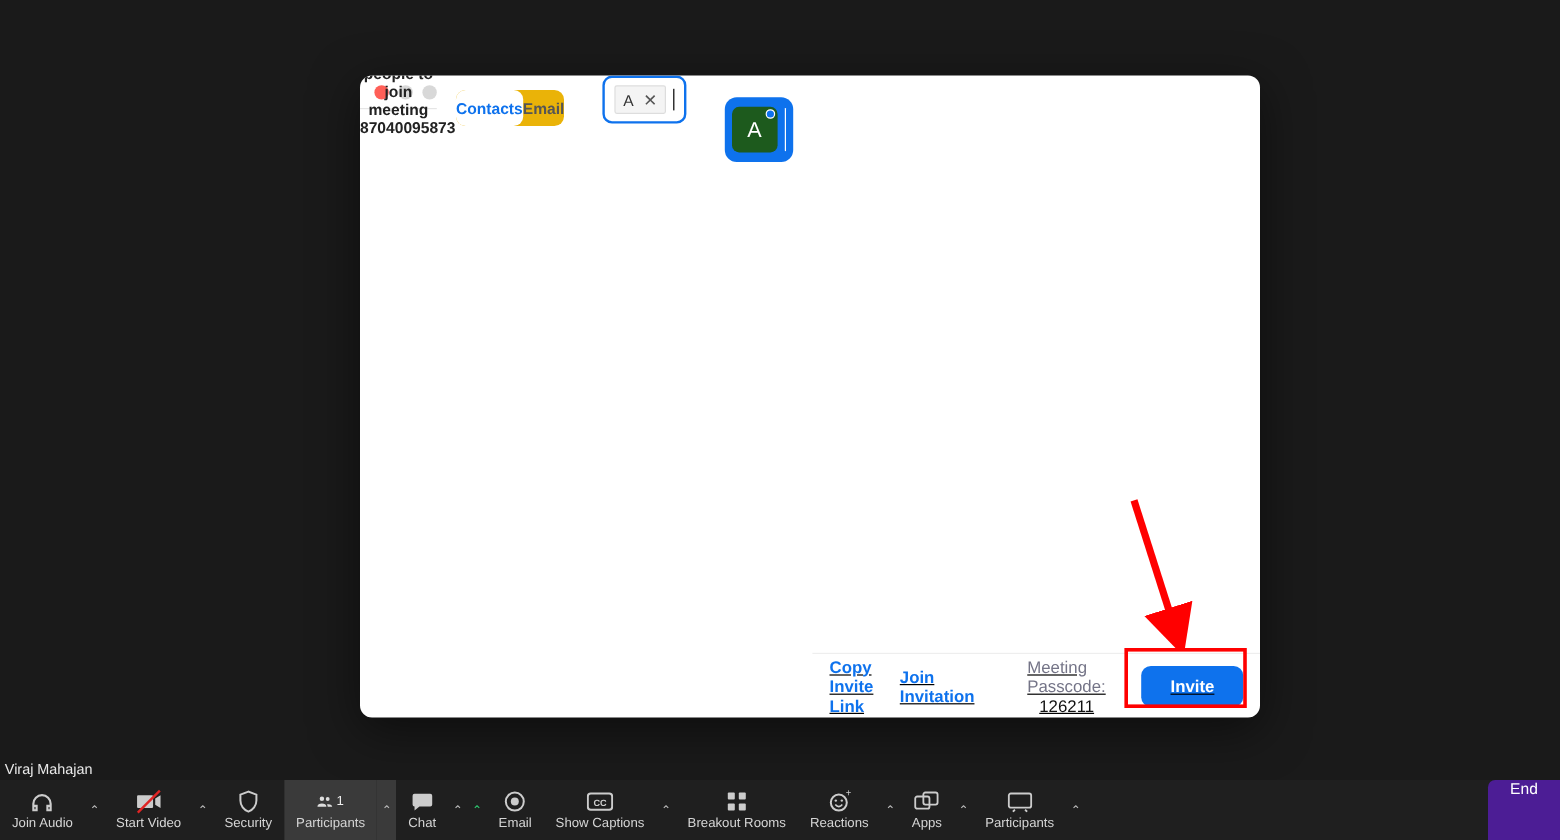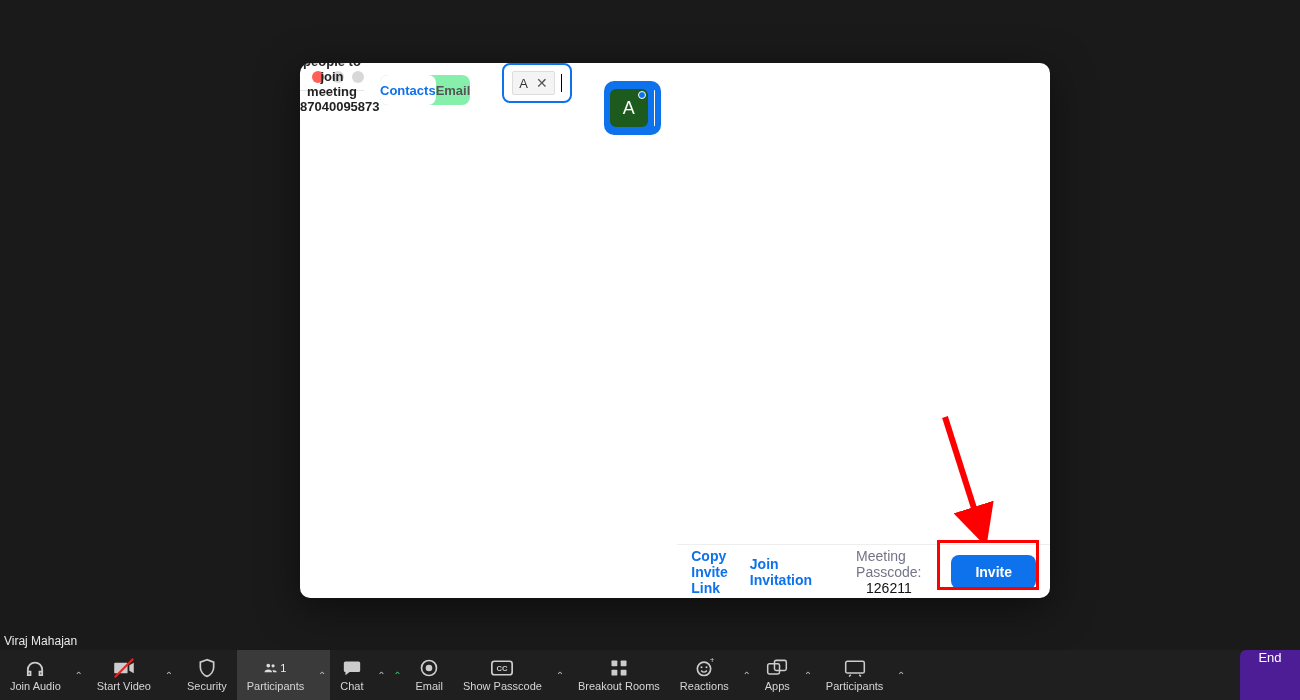--- a/index.html
+++ b/index.html
@@ -25,21 +25,21 @@
       align-items: center;
       border-bottom: 1px solid #e5e5e5;
       position: relative;
     }
     .traffic-lights { display: flex; gap: 8px; padding-left: 12px; }
     .tl { width: 12px; height: 12px; border-radius: 50%; }
     .tl.red { background: #ff5f57; }
     .tl.grey { background: #d8d8d8; }
     .title-text { position: absolute; left: 0; right: 0; text-align: center; font-size: 13px; font-weight: 600; color: #222; pointer-events: none;}
 
-    .tabs { display: flex; margin: 12px 16px 10px; background: #86efac; border-radius: 8px; height: 30px; }
+    .tabs { display: flex; margin: 12px 16px 10px; background: #eab308; border-radius: 8px; height: 30px; }
     .tab { flex: 1; display: flex; align-items: center; justify-content: center; font-size: 13px; font-weight: 600; color: #555; cursor: pointer; border-radius: 8px; }
     .tab.active { background: #fff; color: #0e72ed; }
 
     .search-row { margin: 0 16px; }
     .search-box { width: 100%; height: 40px; border: 2px solid #0e72ed; border-radius: 8px; display: flex; align-items: center; padding: 6px 8px; gap: 6px; }
     .chip { display: inline-flex; align-items: center; background: #f4f4f4; border: 1px solid #ddd; border-radius: 2px; height: 24px; padding: 0 6px; gap: 8px; font-size: 13px; color: #333; }
     .chip .x { font-size: 14px; color: #555; cursor: pointer; line-height: 1; }
     .cursor { width: 1px; height: 18px; background: #000; }
 
     .contact-card {
@@ -50,21 +50,21 @@
       border-radius: 10px;
       display: flex;
       align-items: center;
       padding: 6px;
       gap: 6px;
     }
     .avatar { width: 38px; height: 38px; border-radius: 6px; background: #1d5a1d; color: #fff; display: flex; align-items: center; justify-content: center; font-size: 18px; font-weight: 500; position: relative; }
     .avatar::after { content: ""; position: absolute; top: 2px; right: 2px; width: 6px; height: 6px; border-radius: 50%; background: #0e72ed; border: 1px solid #fff; }
     .name-box { flex: 1; height: 36px; background: #fff; border-radius: 2px; }
 
-    .modal-footer { margin-top: auto; height: 54px; border-top: 1px solid #eee; display: flex; align-items: center; padding: 0 14px; gap: 22px; font-size: 14px; }
+    .modal-footer { margin-top: auto; height: 54px; border-top: 1px solid #eee; display: flex; align-items: center; padding: 0 14px; gap: 22px; font-size: 14px; text-decoration: underline; }
     .link-btn { color: #0e72ed; font-weight: 600; cursor: pointer; }
     .spacer { flex: 1; }
     .passcode-label { color: #747487; }
     .passcode-val { color: #111; font-weight: 500; margin-left: 10px; }
     .invite-btn { background: #0e72ed; color: #fff; height: 34px; padding: 0 24px; border-radius: 8px; border: none; font-size: 14px; font-weight: 600; cursor: pointer; margin-left: 8px; }
 
     
     .arrow {
       position: absolute;
       left: 930px; top: 412px;
@@ -228,21 +228,21 @@
     <span class="lbl">Email</span>
   </div>
 
   <div class="tb-item">
     <div class="tb-icon">
       <svg width="22" height="16" viewBox="0 0 26 18">
           <rect x="1" y="1" width="24" height="16" rx="3" fill="none" stroke="#ccc" stroke-width="2"></rect>
           <text x="13" y="13" text-anchor="middle" font-size="9" fill="#ccc" font-weight="700">CC</text>
         </svg>
     </div>
-    <span class="lbl">Show Passcode</span>
+    <span class="lbl">Show Captions</span>
   </div>
   <div class="caret">⌃</div>
 
   <div class="tb-item">
     <div class="tb-icon">
       <svg width="20" height="20" viewBox="0 0 24 24">
           <rect x="3" y="3" width="7" height="7" rx="1" fill="#ccc"></rect>
           <rect x="14" y="3" width="7" height="7" rx="1" fill="#ccc"></rect>
           <rect x="3" y="14" width="7" height="7" rx="1" fill="#ccc"></rect>
           <rect x="14" y="14" width="7" height="7" rx="1" fill="#ccc"></rect>

